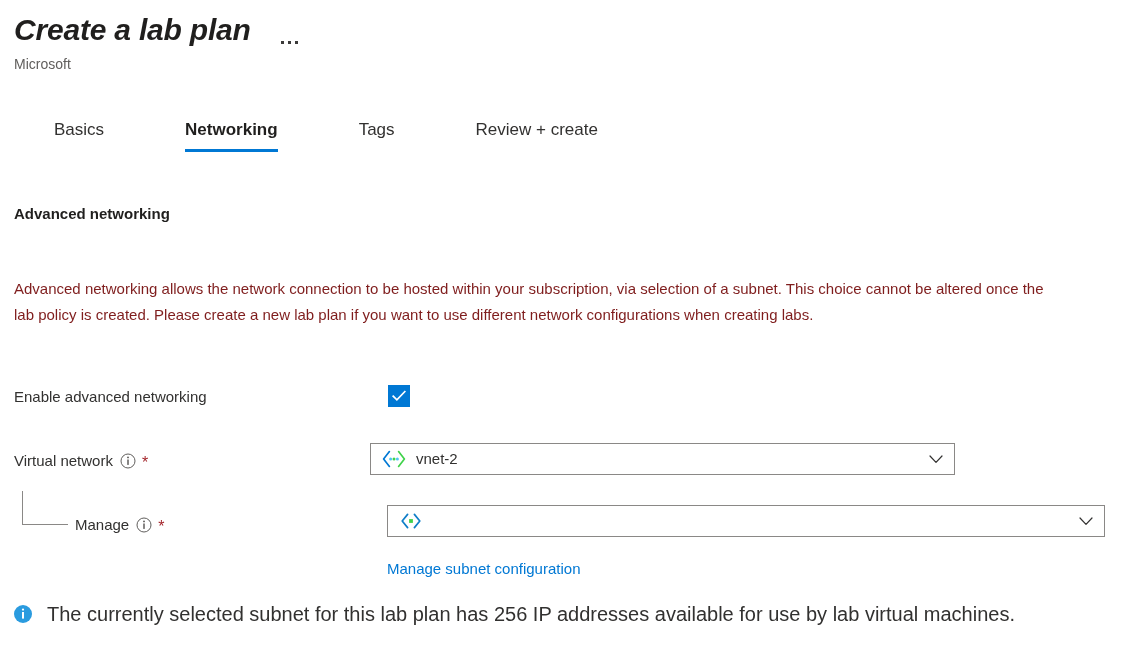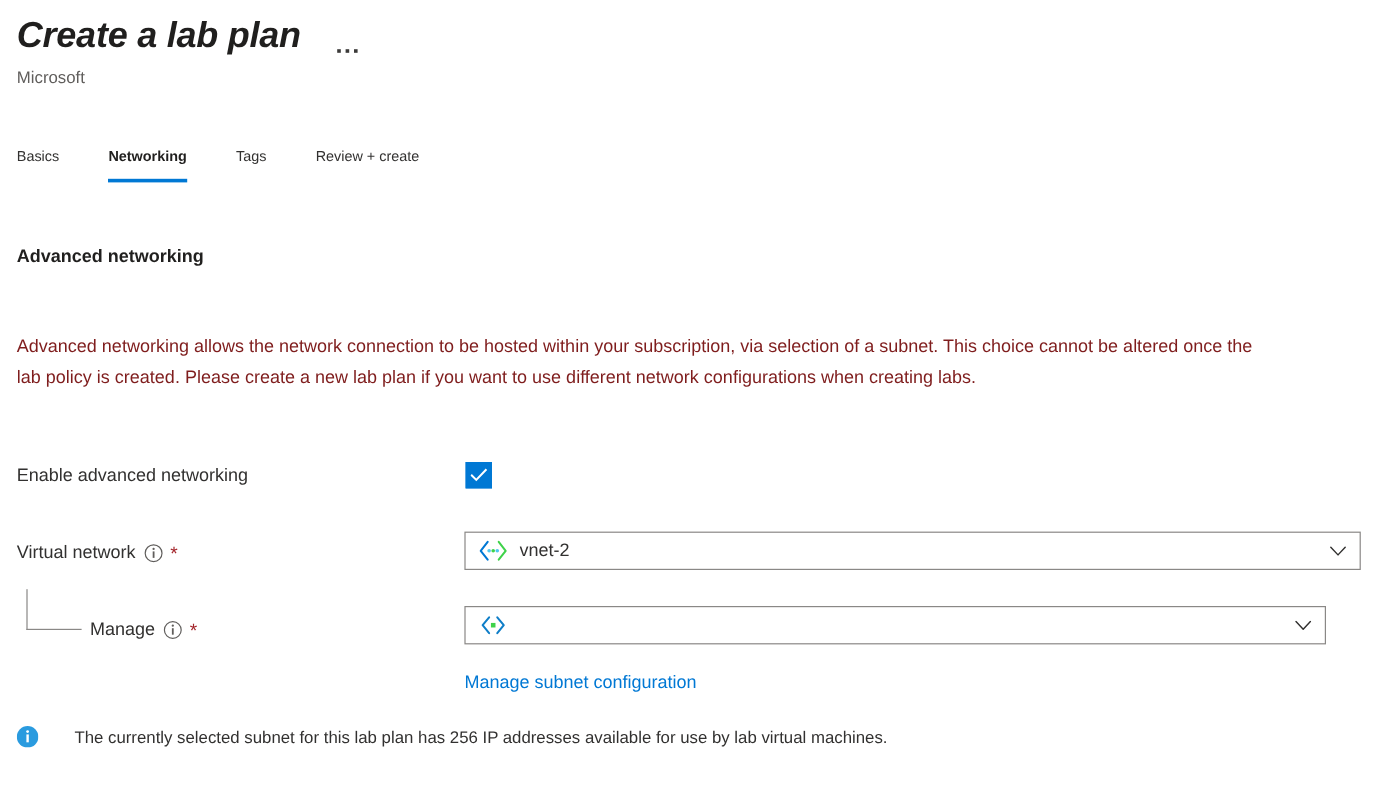--- a/index.html
+++ b/index.html
@@ -60,28 +60,29 @@
 
   
   .tabs {
     position: absolute;
     left: 14px;
     top: 118px;
     display: flex;
     align-items: flex-start;
   }
   .tab {
-    font-size: 12px;
+    font-size: 17px;
     line-height: 24px;
     color: #323130;
     padding: 0 0 10px 0;
     margin-right: 41px;
     cursor: pointer;
     position: relative;
     white-space: nowrap;
+    margin-left: 40px;
   }
   .tab:last-child { margin-right: 0; }
   .tab.active {
     font-weight: 600;
     color: #201f1e;
   }
   .tab.active::after {
     content: "";
     position: absolute;
     left: 0;
@@ -170,21 +171,21 @@
     position: absolute;
     box-sizing: border-box;
     height: 32px;
     border: 1px solid #8a8886;
     background: #ffffff;
     display: flex;
     align-items: center;
     padding: 0 0 0 11px;
     cursor: pointer;
   }
-  .dd-vnet   { left: 387px; top: 443px; width: 747px; }
+  .dd-vnet   { left: 370px; top: 443px; width: 585px; }
   .dd-subnet { left: 387px; top: 505px; width: 718px; }
   .dd-value {
     font-size: 15px;
     color: #323130;
     line-height: 22px;
     margin-left: 10px;
     white-space: nowrap;
     overflow: hidden;
     text-overflow: ellipsis;
   }
@@ -228,24 +229,24 @@
     display: flex;
     align-items: flex-start;
   }
   .info-bar-icon {
     width: 18px;
     height: 18px;
     flex: 0 0 auto;
     margin-top: 2px;
   }
   .info-bar-text {
-    font-size: 14px;
-    line-height: 22px;
-    color: #323130;
-    margin-left: 30px;
+    font-size: 20px;
+    line-height: 22px;
+    color: #323130;
+    margin-left: 15px;
     white-space: nowrap;
   }
 </style>
 </head>
 <body>
 
 <div class="header">
   <div class="title-row">
     <div class="page-title">Create a lab plan</div>
     <div class="ellipsis-menu">

